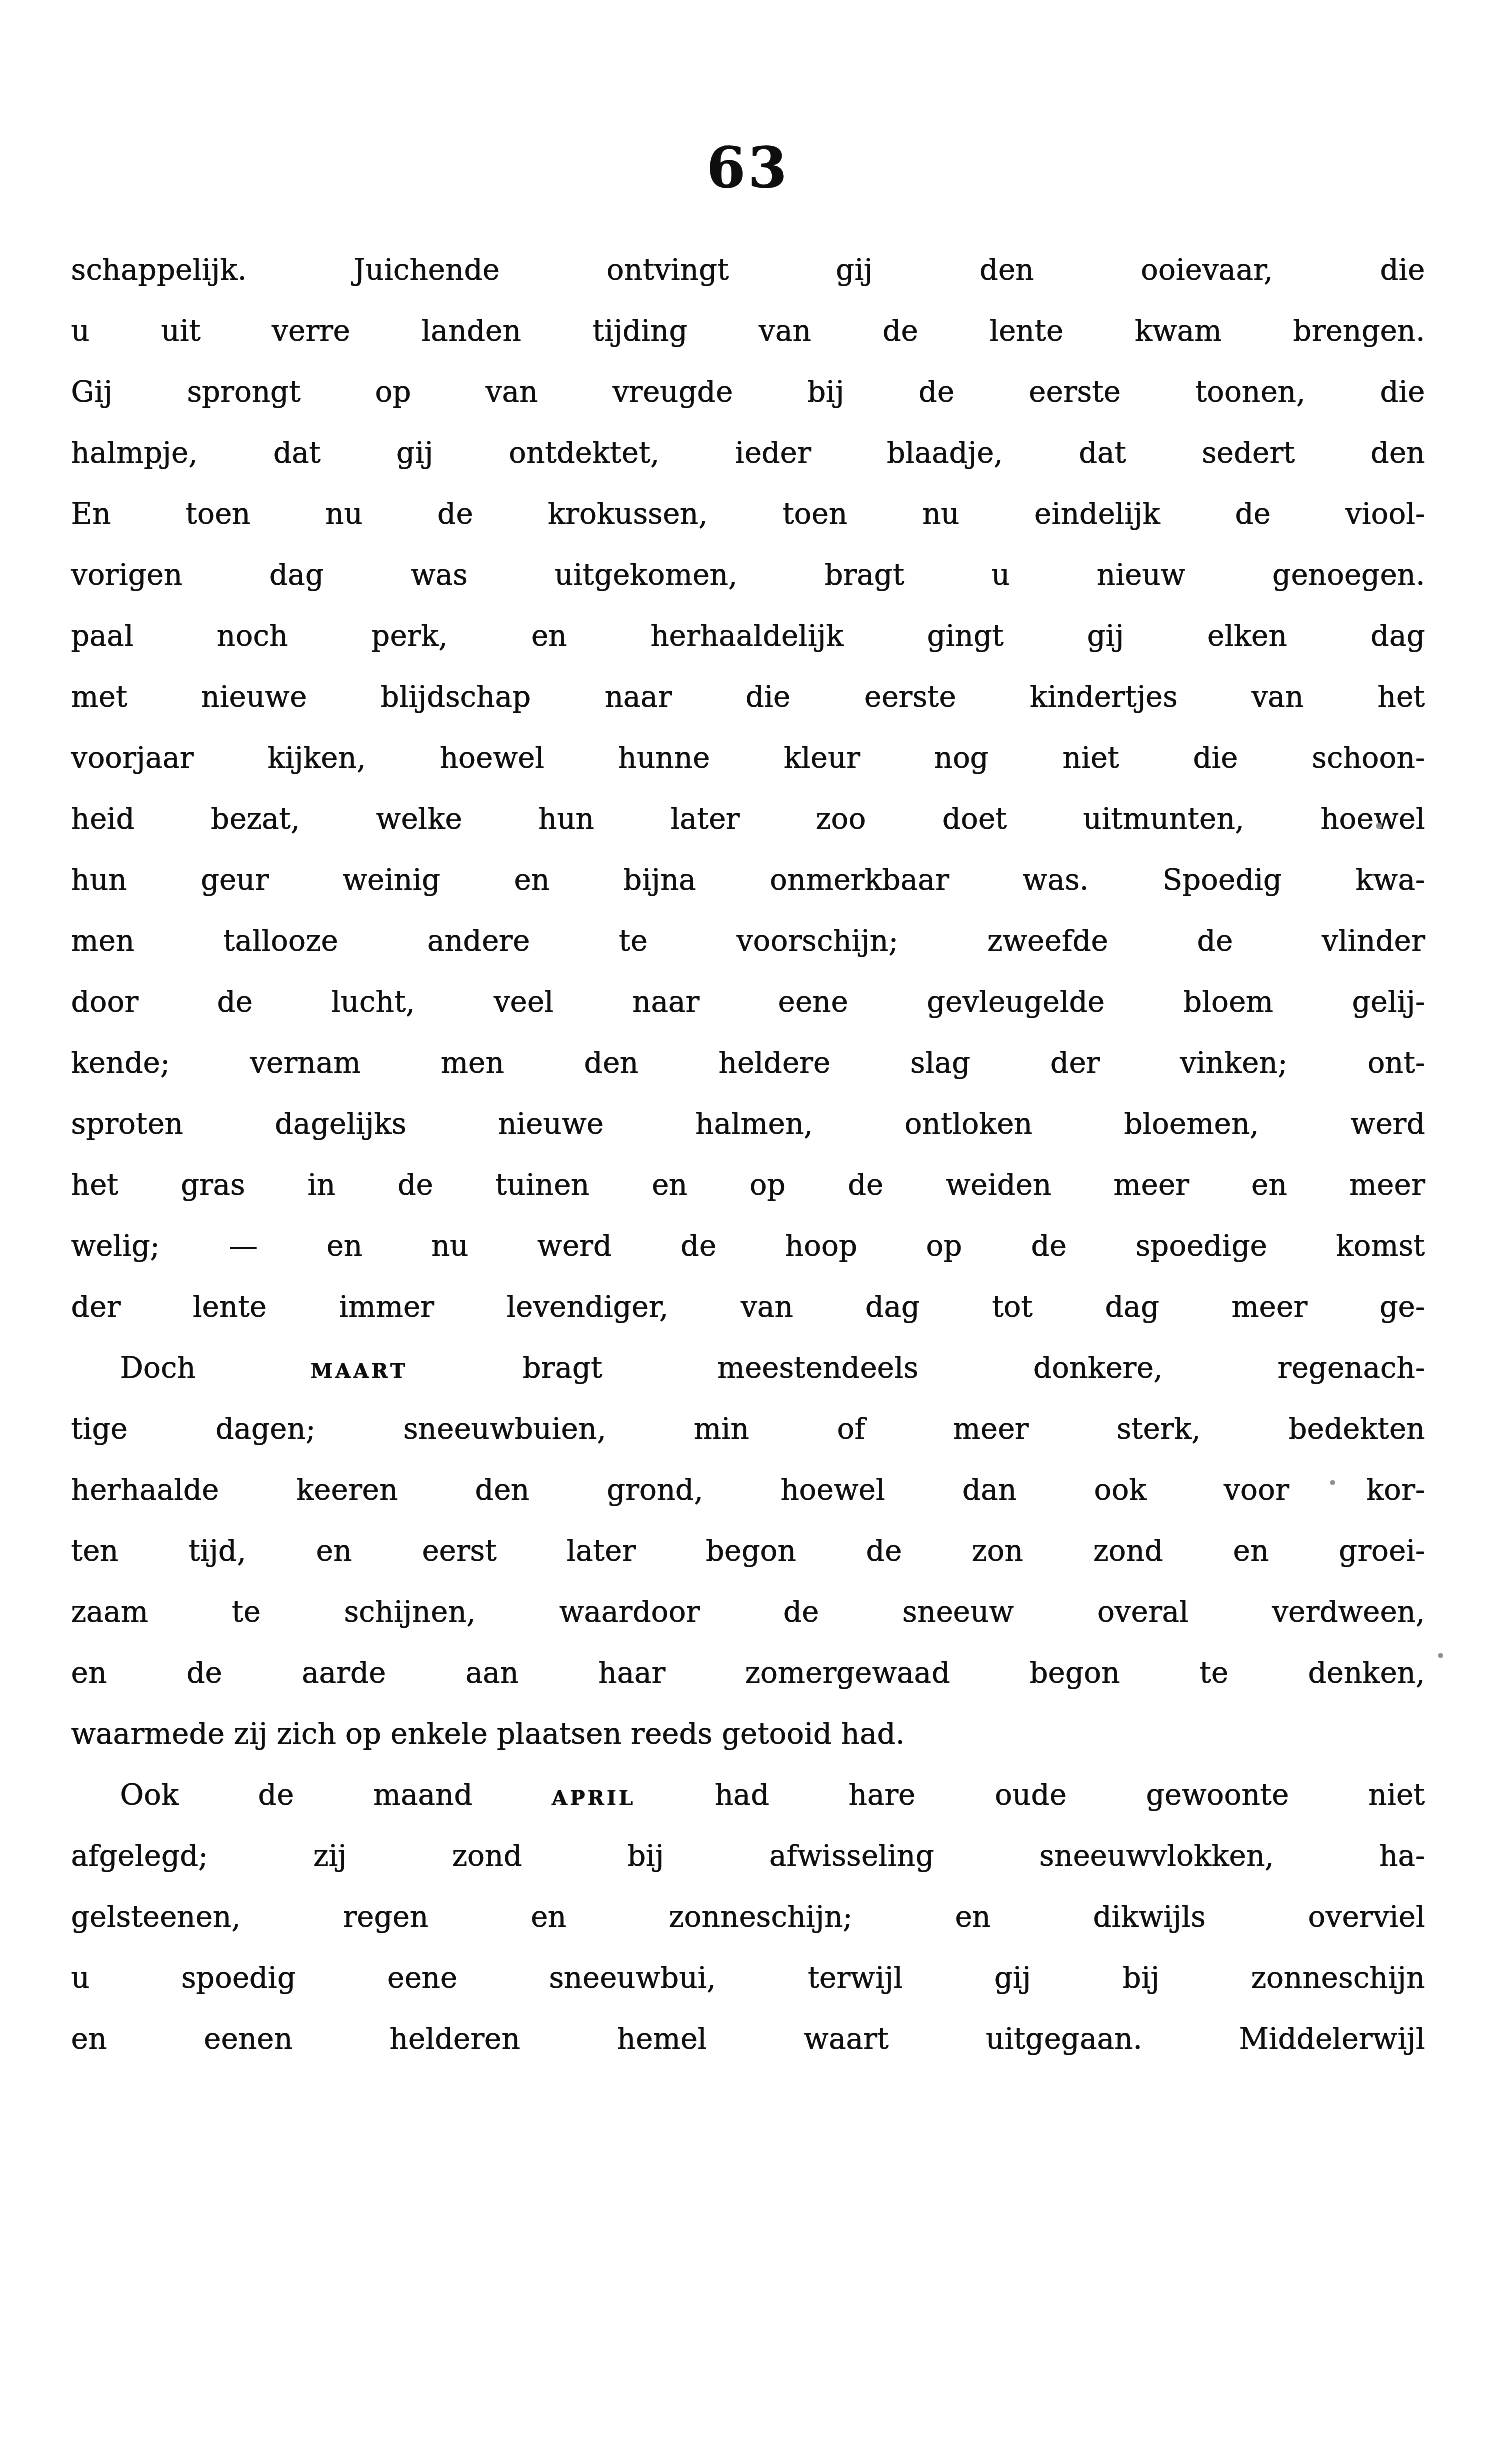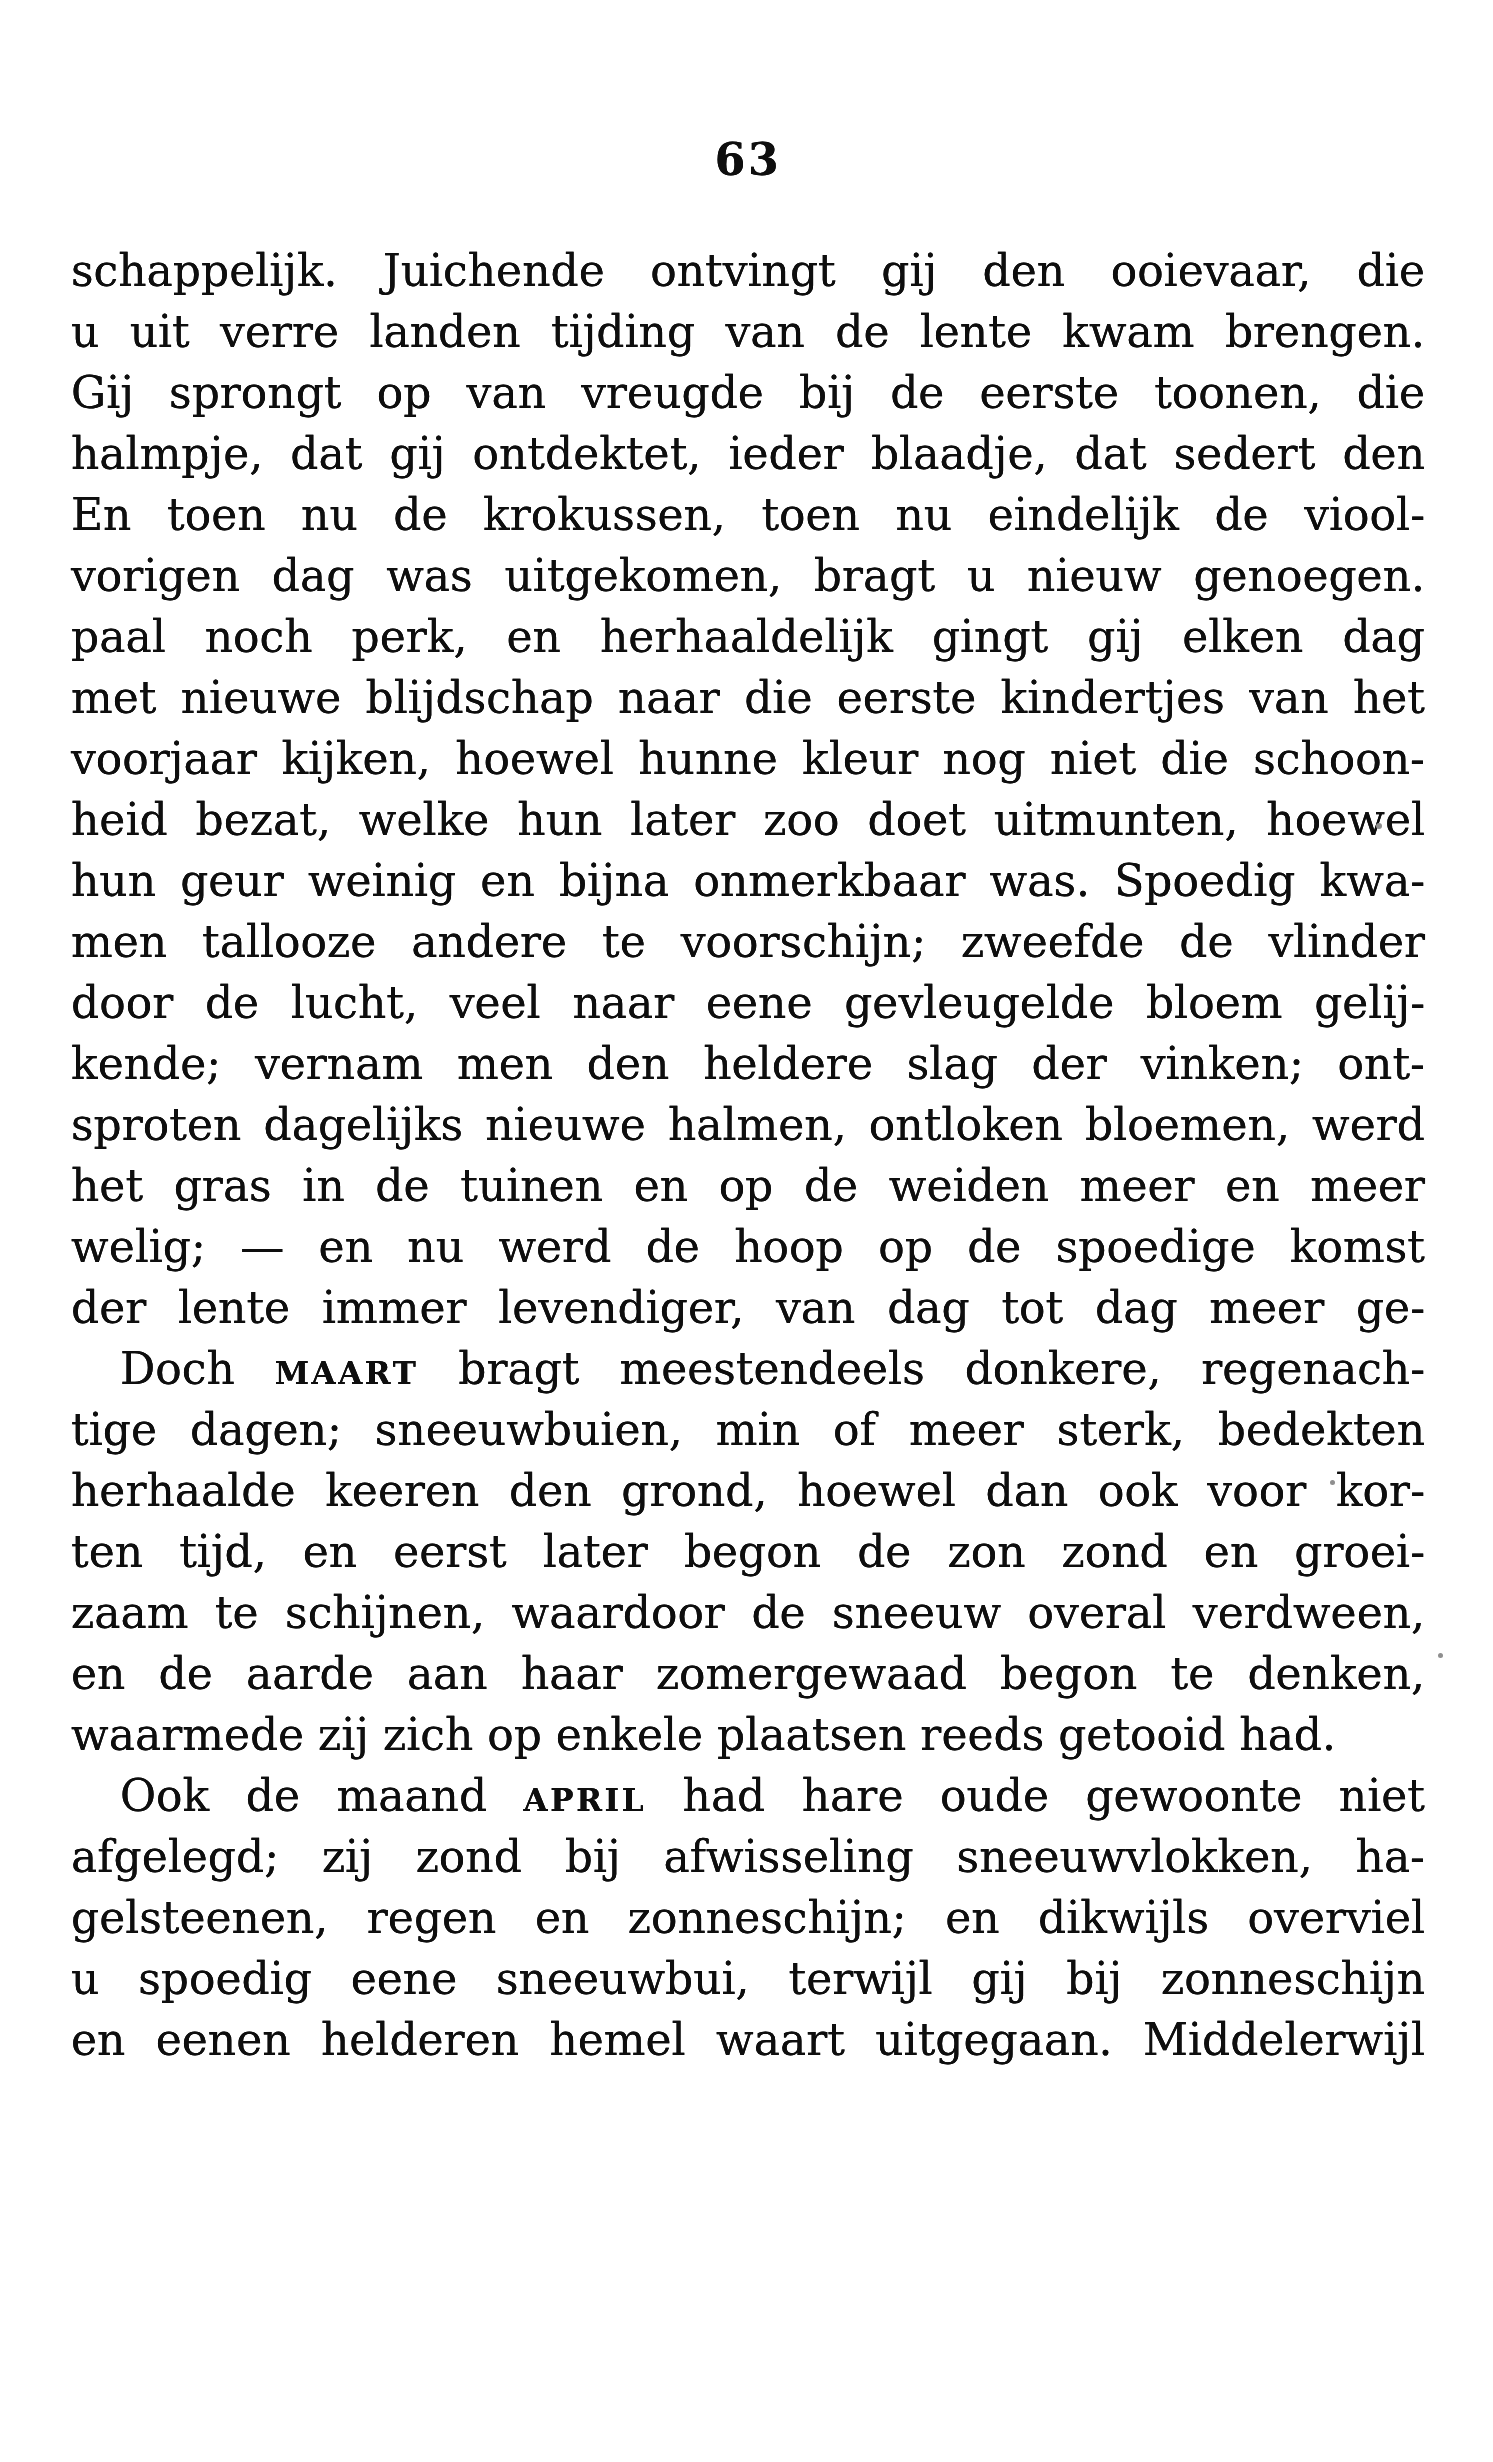--- a/index.html
+++ b/index.html
@@ -19,33 +19,33 @@
     position: absolute;
     inset: 0;
     background: #ffffff;
   }
   .page-number {
     position: absolute;
     top: 134px;
     left: 71px;
     width: 1354px;
     text-align: center;
-    font-size: 44px;
+    font-size: 56px;
     font-weight: bold;
     letter-spacing: 2.6px;
     text-shadow: 0 0 0.5px #000;
   }
   .textblock {
     position: absolute;
     top: 240px;
     left: 71px;
     width: 1354px;
   }
   .line {
-    font-size: 44px;
+    font-size: 29px;
     line-height: 61px;
     text-align: justify;
     text-align-last: justify;
     white-space: normal;
     text-shadow: 0 0 0.5px #000;
   }
   .line.nojust {
     text-align-last: left;
   }
   .line.indent {

